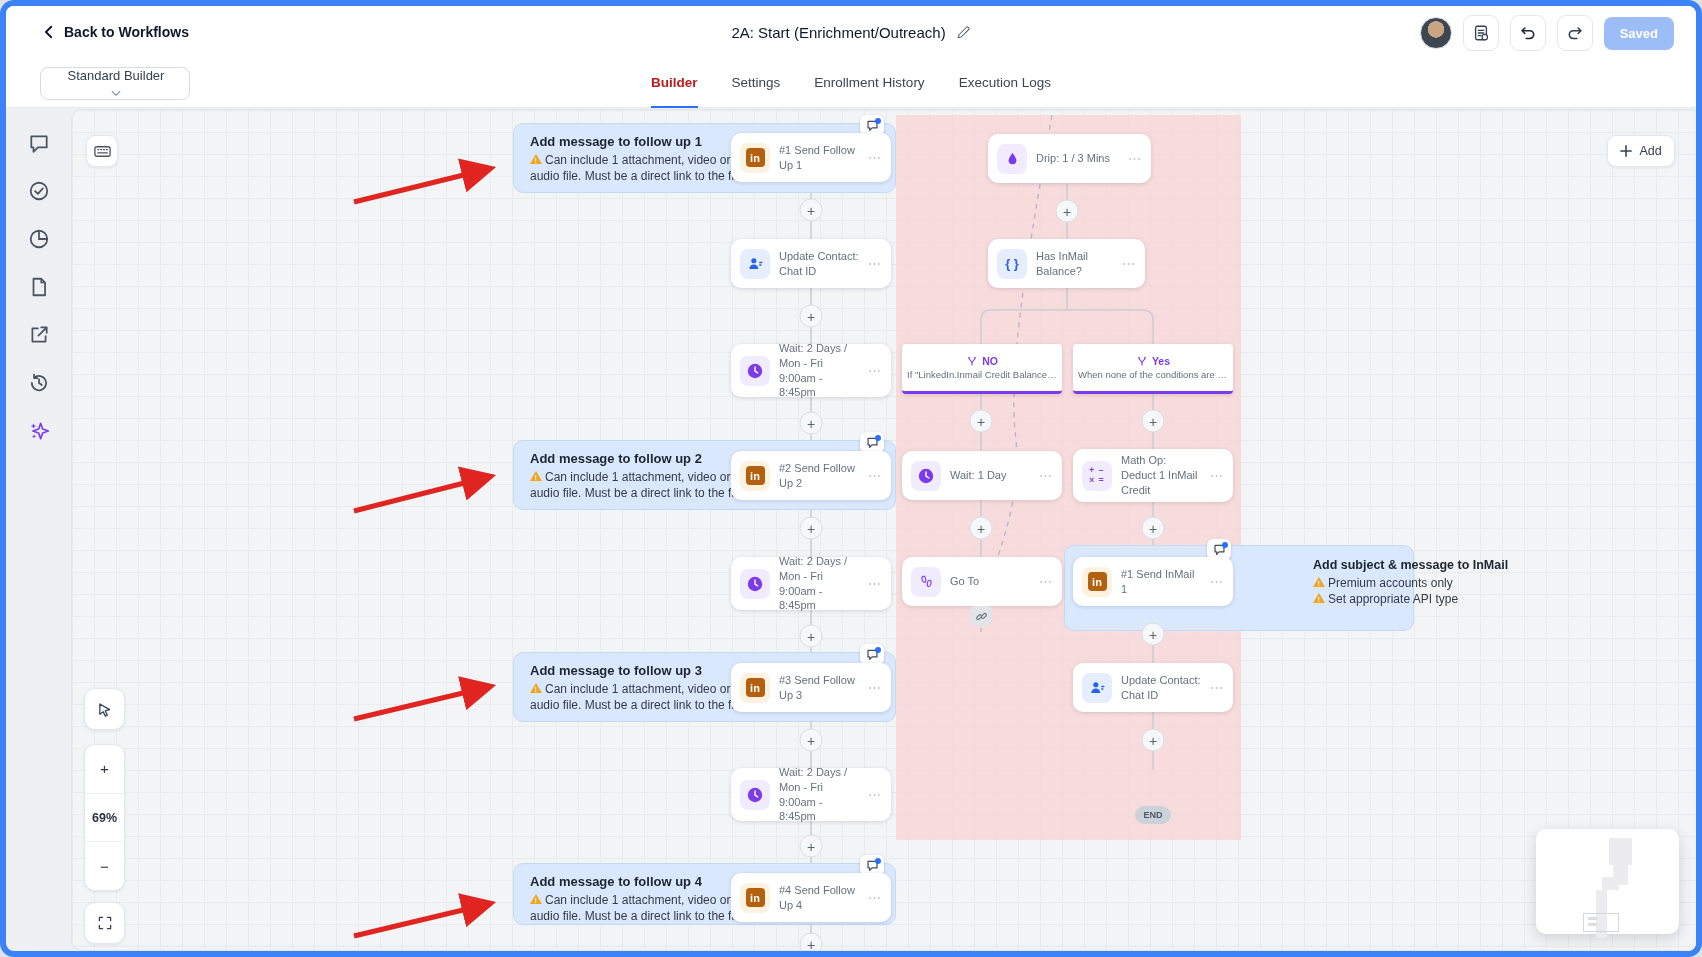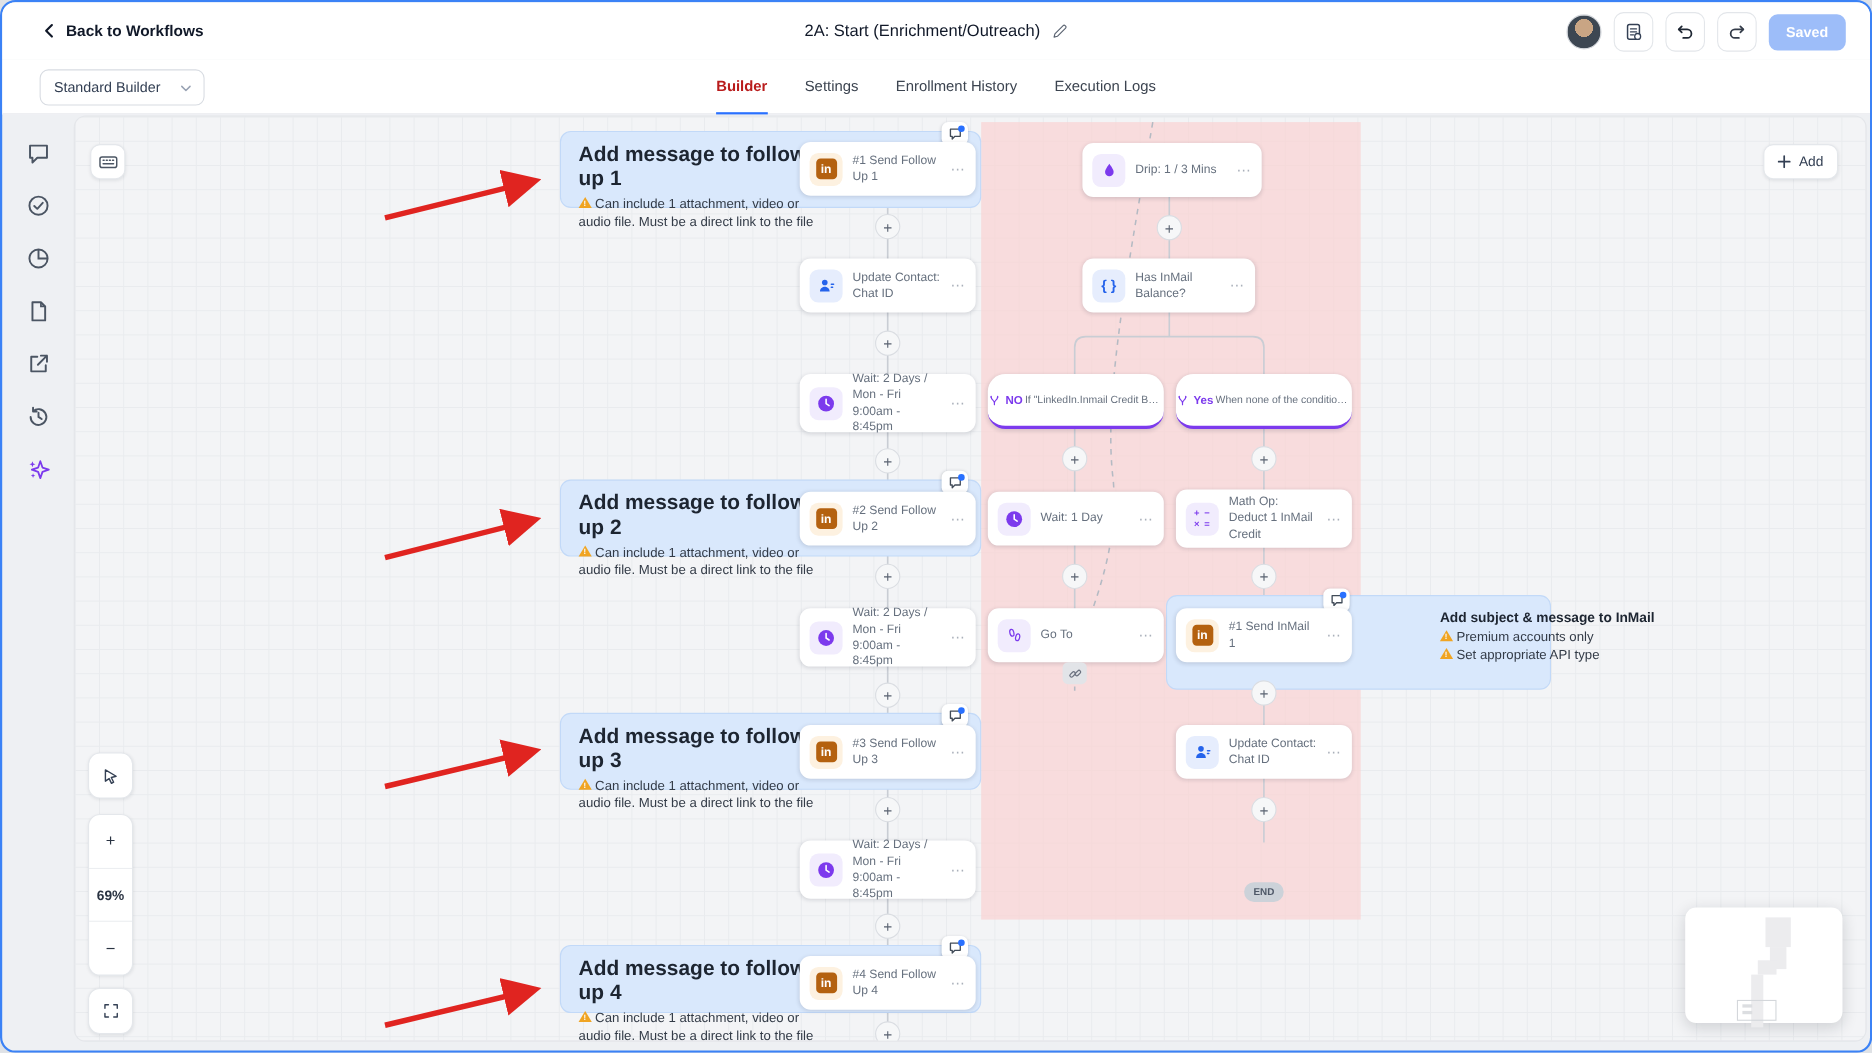--- a/index.html
+++ b/index.html
@@ -1,32 +1,32 @@
 <!DOCTYPE html>
 <html><head>
 <meta charset="utf-8">
 <style>
   * { margin:0; padding:0; box-sizing:border-box; }
   html,body { width:1702px; height:957px; background:#dfe2e6; font-family:"Liberation Sans", sans-serif; }
-  #window { position:relative; width:1702px; height:957px; background:#eef0f3; border-radius:14px; overflow:hidden; border:2px solid #3b82f6; }
+  #window { position:relative; width:1702px; height:957px; background:#eef0f3; border-radius:14px; overflow:hidden; border:6px solid #3b82f6; }
 
   
   #header { position:absolute; left:0; top:0; width:100%; height:52px; background:#fff; display:flex; align-items:center; }
   .back { display:flex; align-items:center; gap:8px; margin-left:36px; cursor:pointer; }
   .back span { font-size:14px; font-weight:bold; color:#101828; }
   #title-wrap { position:absolute; left:0; right:0; top:0; height:52px; display:flex; align-items:center; justify-content:center; gap:10px; pointer-events:none; }
   #title-wrap .t { font-size:15px; color:#101828; }
   #header-right { position:absolute; right:22px; top:9px; display:flex; align-items:center; gap:11px; }
   .avatar { width:32px; height:32px; border-radius:50%; background:radial-gradient(circle at 50% 38%, #c9a584 0 34%, #3d4752 35% 100%); border:1px solid #d6d9de; }
   .hbtn { width:36px; height:36px; background:#fff; border:1px solid #e3e6ea; border-radius:9px; display:flex; align-items:center; justify-content:center; cursor:pointer; }
   .saved-btn { height:33px; padding:0 16px; background:#9dbdf9; color:#fff; font-size:13px; font-weight:bold; border:none; border-radius:8px; }
 
   
   #toolbar { position:absolute; left:0; top:52px; width:100%; height:50px; background:#fff; border-bottom:1px solid #e7e9ed; }
-  .select { position:absolute; left:34px; top:9px; width:150px; height:33px; border:1px solid #d8dce2; border-radius:8px; background:#fff; display:flex; align-items:center; justify-content:space-between; padding:0 10px 0 12px; cursor:pointer; }
+  .select { position:absolute; left:34px; top:9px; width:150px; height:33px; border:1px solid #d8dce2; border-radius:8px; background:#fff; display:flex; align-items:center; justify-content:space-between; padding:0 10px 0 12px; cursor:pointer;flex-direction:column; }
   .select span { font-size:13px; color:#344054; }
   #tabs { position:absolute; left:0; right:0; top:0; height:50px; display:flex; align-items:center; justify-content:center; gap:34px; }
   .tab { font-size:13.5px; color:#3c4450; height:50px; display:flex; align-items:center; cursor:pointer; border-bottom:2px solid transparent; }
   .tab.active { color:#b91c1c; font-weight:bold; border-bottom-color:#2970ff; }
   #toolbar-right { position:absolute; right:24px; top:0; height:50px; display:flex; align-items:center; gap:16px; }
   .test-btn { height:33px; padding:0 14px; background:#e9effe; color:#2970ff; font-size:13px; font-weight:bold; border:none; border-radius:8px; cursor:pointer; }
   .draft-lbl { font-size:13.5px; font-weight:bold; color:#101828; }
   .pub-lbl { font-size:13.5px; color:#101828; }
   .toggle { width:40px; height:21px; background:#2970ff; border-radius:11px; position:relative; cursor:pointer; }
   .toggle .knob { position:absolute; right:2px; top:2px; width:17px; height:17px; background:#fff; border-radius:50%; }
@@ -51,31 +51,31 @@
   .nicon.li { background:#fdf1e0; }
   .nicon.li i { font-style:normal; display:flex; align-items:center; justify-content:center; width:19px; height:19px; border-radius:4px; background:#b4610f; color:#fff; font-weight:bold; font-size:11px; }
   .nicon.blue { background:#e6edfd; }
   .nicon.purple { background:#f1ecfd; }
   .nicon.braces { background:#e6edfd; color:#2563eb; font-weight:bold; font-size:13px; }
   .mathtxt { color:#7c3aed; font-weight:bold; font-size:8.5px; line-height:1.15; letter-spacing:1px; text-align:center; }
   .nlabel { font-size:11px; color:#66707e; line-height:1.35; flex:1; }
   .nmore { color:#aab0ba; font-size:13px; letter-spacing:1px; cursor:pointer; }
 
   
-  .branch { position:absolute; width:160px; height:50px; background:#fff; border-radius:16px; border-bottom:3px solid #7c3aed; box-shadow:0 1px 4px rgba(16,24,40,.14); display:flex; flex-direction:row; align-items:center; justify-content:center; gap:2px; cursor:pointer; }
+  .branch { position:absolute; width:160px; height:50px; background:#fff; border-radius:4px; border-bottom:3px solid #7c3aed; box-shadow:0 1px 4px rgba(16,24,40,.14); display:flex; flex-direction:column; align-items:center; justify-content:center; gap:2px; cursor:pointer; }
   .branch .b-top { display:flex; align-items:center; gap:4px; font-size:10.5px; font-weight:bold; color:#7c3aed; }
   .branch .b-desc { font-size:9.5px; color:#66707e; max-width:150px; white-space:nowrap; overflow:hidden; text-overflow:ellipsis; }
 
   
   .plus { position:absolute; width:23px; height:23px; border-radius:50%; background:#f6f7f8; border:1px solid #dadde2; color:#5b6472; font-size:14px; display:flex; align-items:center; justify-content:center; cursor:pointer; transform:translate(-50%,-50%); }
 
   
   .anno { position:absolute; background:#d9e8fc; border:1px solid #c2d9f8; border-radius:10px; }
   .anno .a-text { position:absolute; left:16px; top:10px; width:215px; }
-  .anno .a-title { font-size:19px; font-weight:bold; color:#1d2531; margin-bottom:3px; }
+  .anno .a-title { font-size:13px; font-weight:bold; color:#1d2531; margin-bottom:3px; }
   .anno .a-line { font-size:12px; color:#333b47; line-height:1.35; }
   .warn { display:inline-block; width:0; height:0; border-left:6px solid transparent; border-right:6px solid transparent; border-bottom:10px solid #f0a422; position:relative; top:0px; margin-right:3px; }
   .warn:after { content:"!"; position:absolute; left:-1.5px; top:2px; font-size:7px; font-weight:bold; color:#fff; }
 
   .comment-badge { position:absolute; width:24px; height:21px; background:#fff; border-radius:6px; box-shadow:0 1px 3px rgba(16,24,40,.2); display:flex; align-items:center; justify-content:center; cursor:pointer; }
   .comment-badge .dot { position:absolute; right:3px; top:3px; width:6px; height:6px; border-radius:50%; background:#2970ff; }
 
   .end-pill { position:absolute; width:36px; height:18px; background:#ccd2d9; border-radius:9px; color:#4e5868; font-size:9px; font-weight:bold; display:flex; align-items:center; justify-content:center; }
 
   

